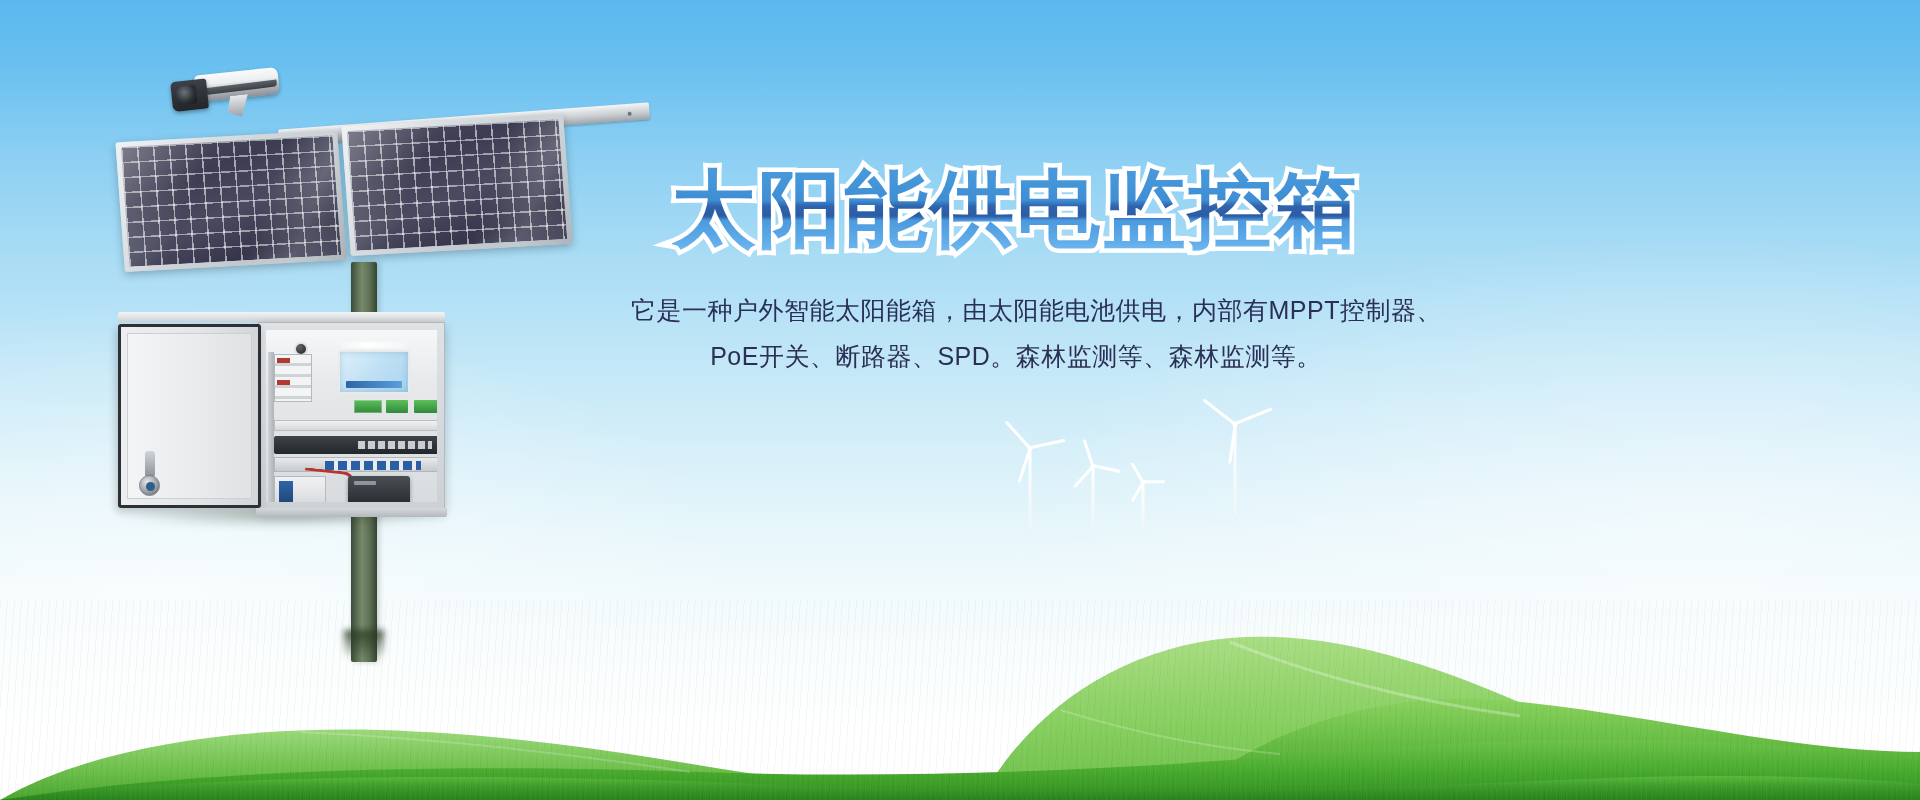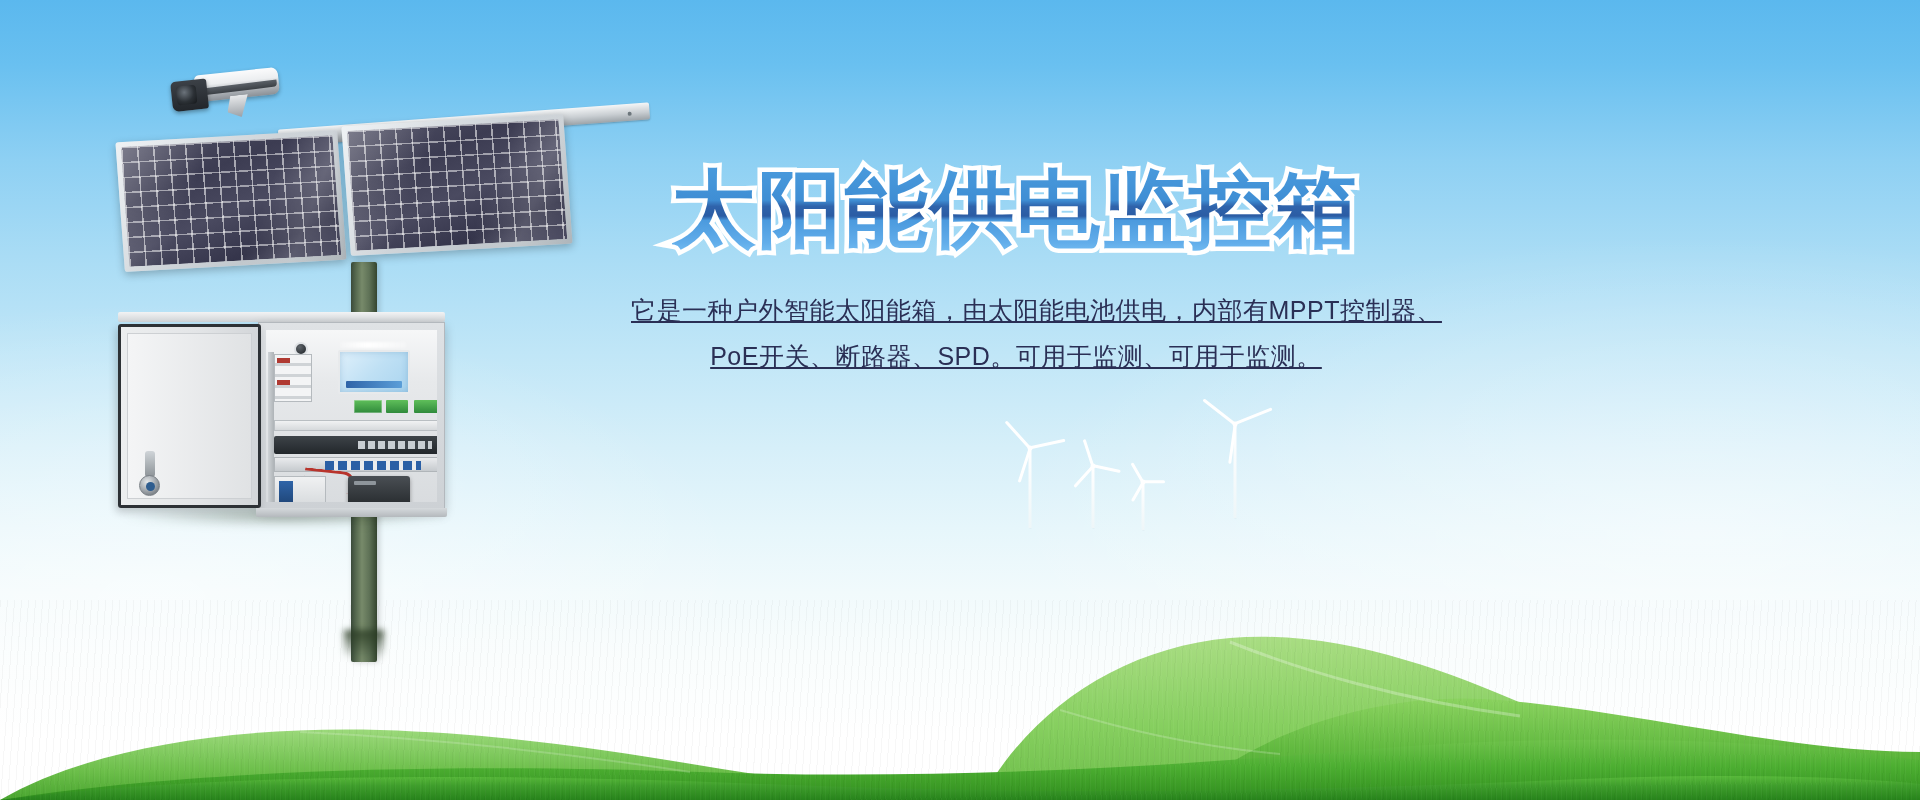--- a/index.html
+++ b/index.html
@@ -307,21 +307,21 @@
     display:inline-block;
   }
   .subtitle {
     margin-top:34px;
     font-family:"Liberation Sans","DejaVu Sans",sans-serif;
     font-size:25px;
     line-height:1.85;
     color:#2a2f55;
     letter-spacing:0.5px;
   }
-  .subtitle-line { display:block; white-space:nowrap;text-decoration:underline; }
+  .subtitle-line { display:block; white-space:nowrap; }
 
   
   .grass-fore {
     position:absolute; left:0; bottom:0; width:1920px; height:200px;
     background:
       repeating-linear-gradient(88deg, rgba(255,255,255,.05) 0px, rgba(255,255,255,.05) 1px, transparent 1px, transparent 5px),
       repeating-linear-gradient(94deg, rgba(0,0,0,.05) 0px, rgba(0,0,0,.05) 1px, transparent 1px, transparent 7px);
     opacity:.65; pointer-events:none;
   }
 </style>
@@ -473,17 +473,17 @@
     <div class="cab-bottom"></div>
   </div>
 
   <div class="text-block">
     <div class="headline-wrap">
       <div class="headline-stroke">太阳能供电监控箱</div>
       <div class="headline-fill">太阳能供电监控箱</div>
     </div>
     <div class="subtitle">
       <span class="subtitle-line">它是一种户外智能太阳能箱，由太阳能电池供电，内部有MPPT控制器、</span>
-      <span class="subtitle-line">PoE开关、断路器、SPD。可用于监测、可用于监测。</span>
+      <span class="subtitle-line">PoE开关、断路器、SPD。森林监测等、森林监测等。</span>
     </div>
   </div>
 
 </div>
 
 </body></html>

